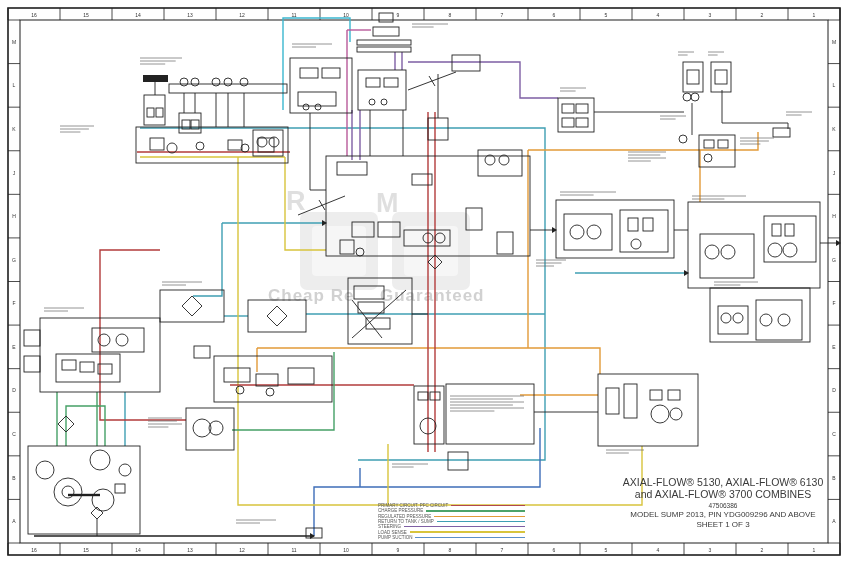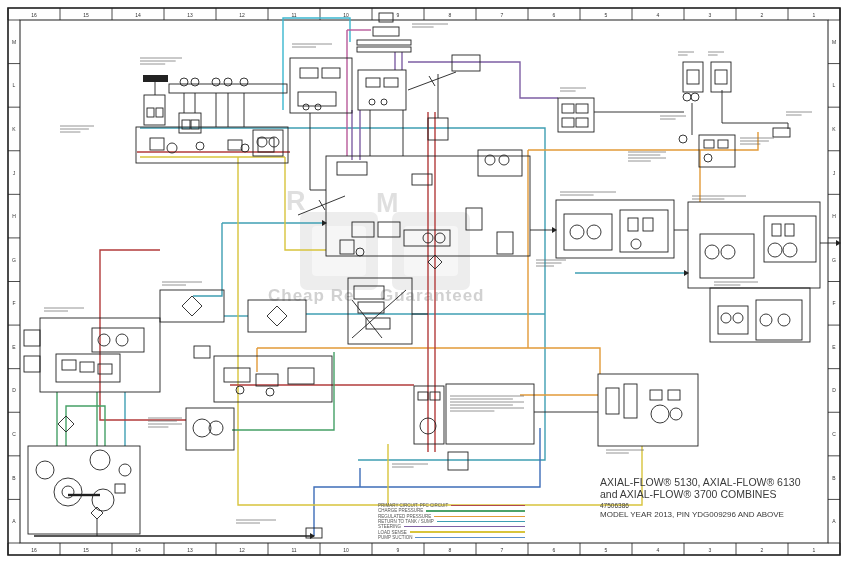--- a/index.html
+++ b/index.html
@@ -5,21 +5,21 @@
   html,body{margin:0;padding:0;background:#e8e8e8;font-family:"Liberation Sans",sans-serif;}
   #sheet{position:relative;width:848px;height:563px;background:#ffffff;overflow:hidden;}
   #schematic{position:absolute;left:0;top:0;z-index:2;}
   
   .wm{position:absolute;z-index:1;color:#c6c6c6;}
   .wm-letter{font-weight:bold;font-size:27px;opacity:.55;letter-spacing:2px;}
   .wm-block{position:absolute;background:#cccccc;opacity:.35;border-radius:7px;}
   .wm-block .inner{position:absolute;left:12px;top:14px;right:12px;bottom:14px;background:#ffffff;opacity:.5;border-radius:4px;}
   .wm-text{font-size:17px;font-weight:bold;opacity:.8;letter-spacing:1px;}
   
-  #title-block{position:absolute;left:600px;top:476px;width:246px;text-align:left;color:#3a3a3a;z-index:3;}
+  #title-block{position:absolute;left:600px;top:476px;width:246px;text-align:center;color:#3a3a3a;z-index:3;}
   .tb-big{font-size:10.5px;line-height:12px;}
   .tb-part{font-size:6.5px;line-height:9px;margin-top:1px;}
   .tb-med{font-size:8px;line-height:9.5px;}
   
   #legend{position:absolute;left:378px;top:503px;width:147px;z-index:3;}
   .lgd-row{display:flex;align-items:center;height:5.3px;}
   .lgd-label{font-size:4.5px;line-height:5px;color:#555;white-space:nowrap;}
   .lgd-line{flex:1;height:1.3px;margin-left:3px;}
 </style>
 </head>
@@ -429,21 +429,22 @@
       <polygon points="684,270 689,273 684,276" fill="#222"></polygon>
       <polygon points="322,220 327,223 322,226" fill="#222"></polygon>
       <polygon points="836,240 841,243 836,246" fill="#222"></polygon>
       <polygon points="310,533 315,536 310,539" fill="#222"></polygon>
     </svg>
 
   <div id="title-block">
     <div class="tb-big">AXIAL-FLOW® 5130, AXIAL-FLOW® 6130</div>
     <div class="tb-big">and AXIAL-FLOW® 3700 COMBINES</div>
     <div class="tb-part">47506386</div>
-    <div class="tb-med">MODEL YEAR 2013, PIN YDG009296 AND ABOVE</div>
+    <div class="tb-med">MODEL SUMP 2013, PIN YDG009296 AND ABOVE</div>
+    <div class="tb-med">SHEET 1 OF 3</div>
   </div>
 
   <div id="legend">
       <div class="lgd-row">
         <span class="lgd-label">PRIMARY CIRCUIT, PFC CIRCUIT</span>
         <div class="lgd-line" style="background: rgb(178, 72, 77);"></div>
       </div>
       <div class="lgd-row">
         <span class="lgd-label">CHARGE PRESSURE</span>
         <div class="lgd-line" style="background: rgb(75, 163, 106);"></div>

